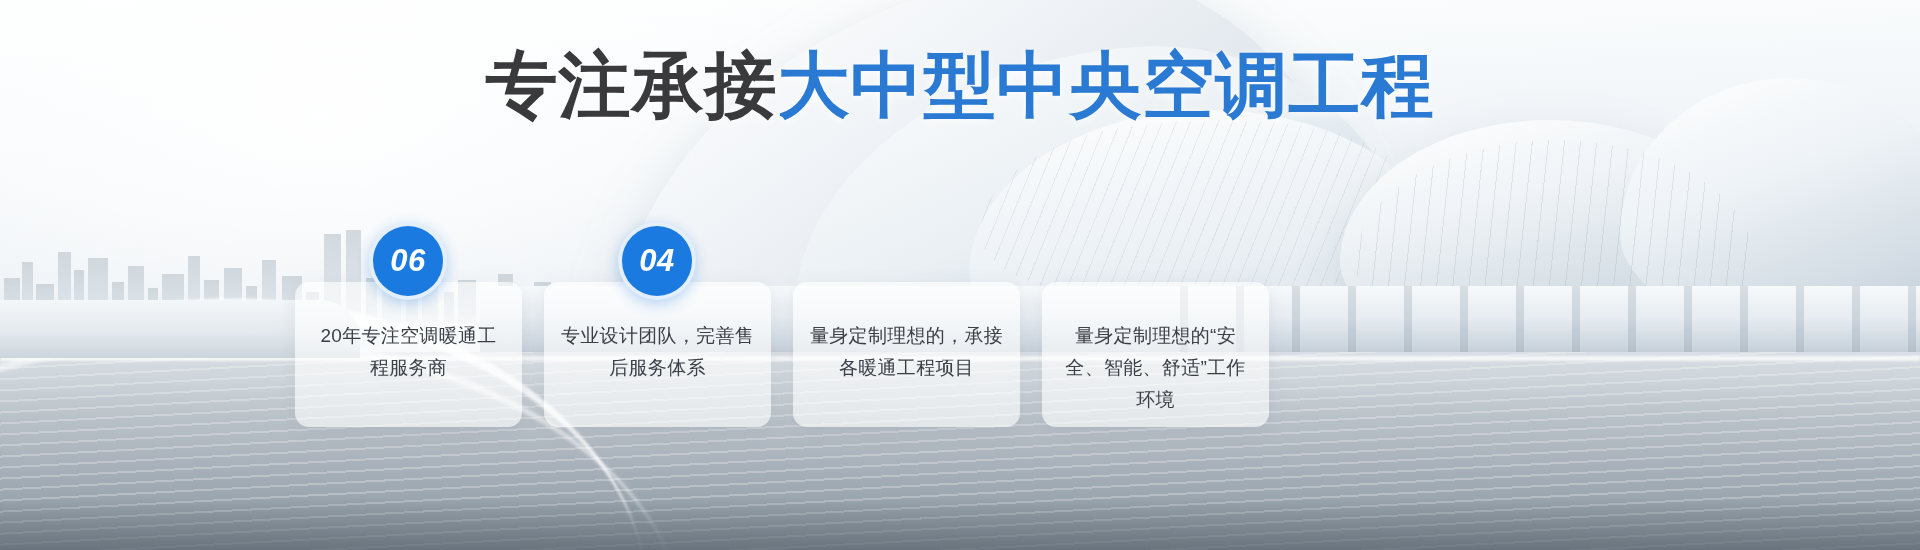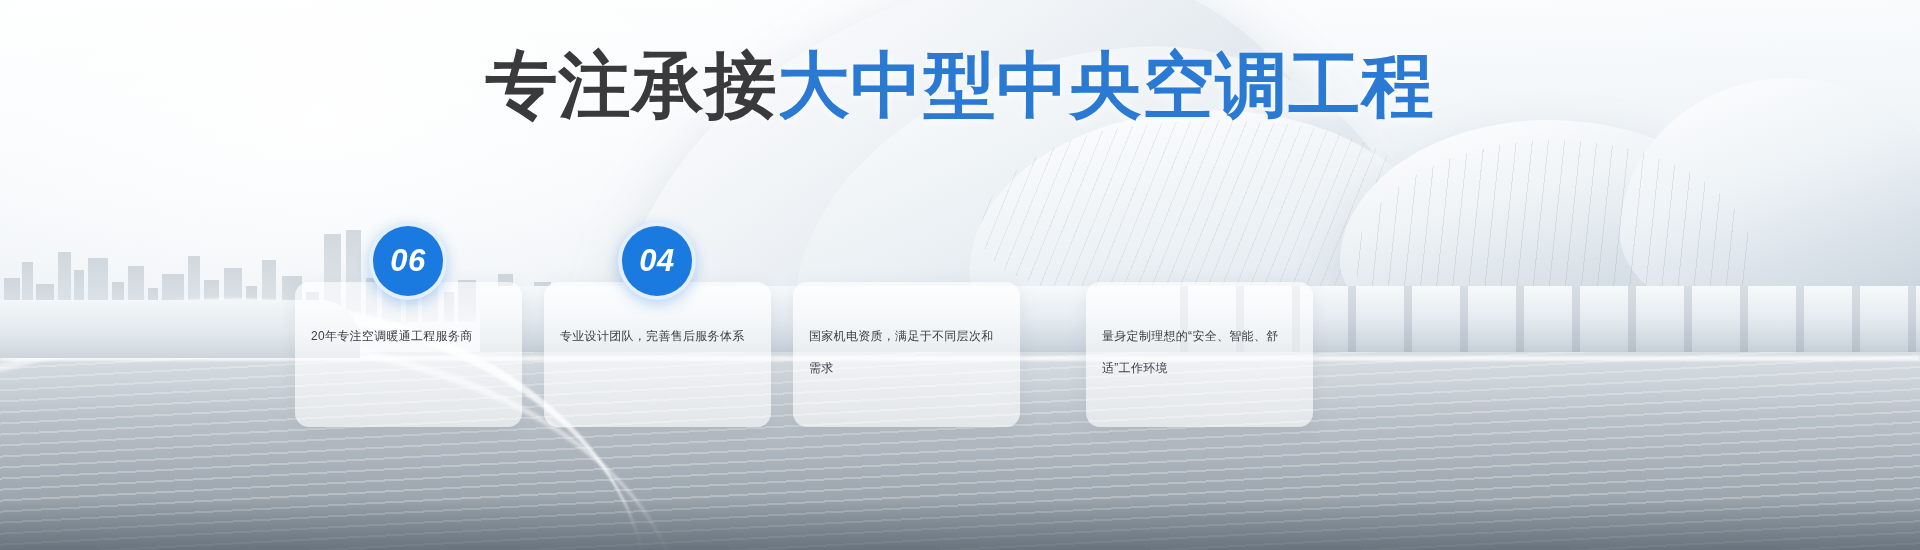--- a/index.html
+++ b/index.html
@@ -263,29 +263,29 @@
     top: 60px;
     width: 227px;
     height: 145px;
     background: rgba(255,255,255,0.62);
     border-radius: 14px;
     box-shadow: 0 4px 18px rgba(120,135,150,0.13);
   }
   .card.c0 { left: 0px; }
   .card.c1 { left: 249px; }
   .card.c2 { left: 498px; }
-  .card.c3 { left: 747px; margin-left: 44px; }
+  .card.c3 { left: 747px; }
 
   .card-text {
     position: absolute;
     left: 16px;
     right: 16px;
     top: 38px;
-    text-align: left;
-    font-size: 12px;
+    text-align: center;
+    font-size: 19px;
     line-height: 32px;
     color: #3b4047;
     letter-spacing: 0.3px;
   }
 
   .badge {
     position: absolute;
     top: 0px;
     width: 78px;
     height: 78px;
@@ -382,21 +382,21 @@
 
     <div class="cards">
 
       <div class="card c0">
         <div class="card-text">20年专注空调暖通工程服务商</div>
       </div>
       <div class="card c1">
         <div class="card-text">专业设计团队，完善售后服务体系</div>
       </div>
       <div class="card c2">
-        <div class="card-text">国家机电资质，满足于不同层次和需求</div>
+        <div class="card-text">量身定制理想的，承接各暖通工程项目</div>
       </div>
       <div class="card c3">
         <div class="card-text">量身定制理想的“安全、智能、舒适”工作环境</div>
       </div>
 
       <div class="badge b0">
         <span>06</span>
       </div>
       <div class="badge b1">
         <span>04</span>

